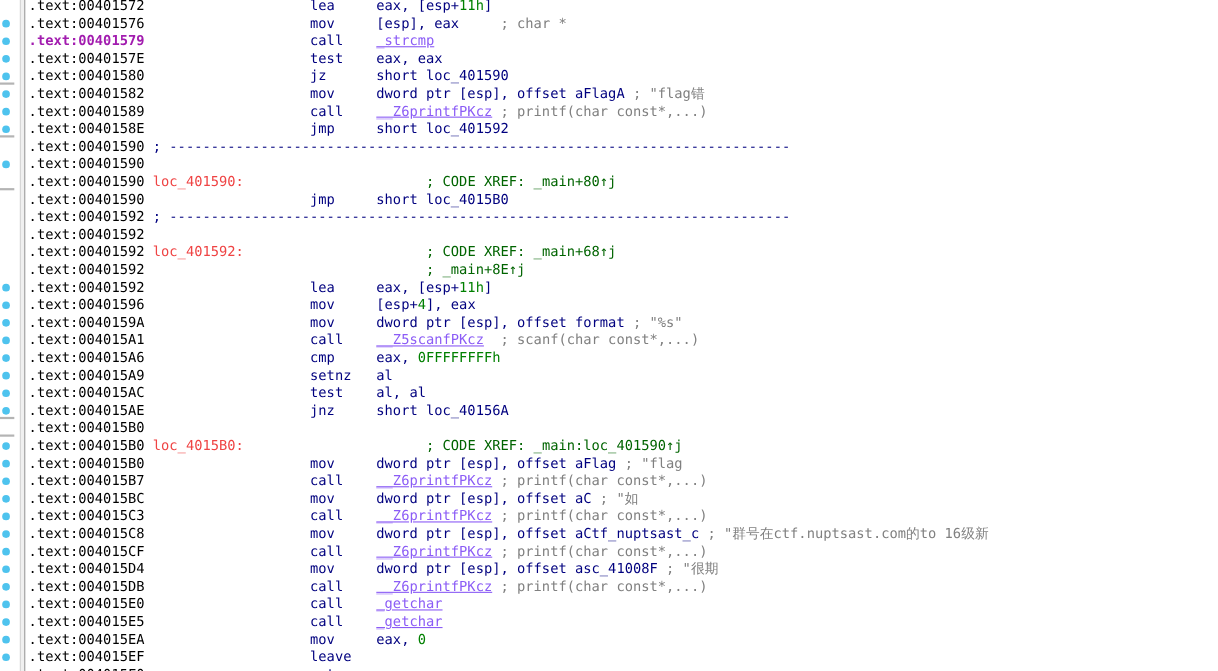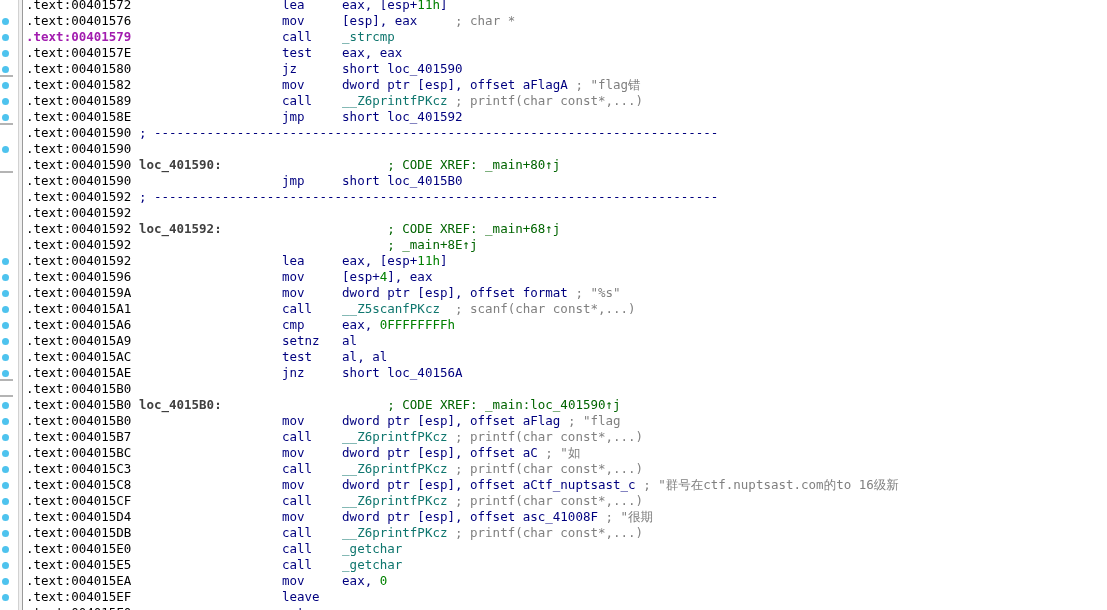--- a/index.html
+++ b/index.html
@@ -80,24 +80,24 @@
   }
   .ln {
     height: 16px;
     line-height: 16px;
     white-space: pre;
   }
 
   
   .c-addr   { color: #000000; }            
   .c-addrhl { color: #a21caf; font-weight: bold; } 
-  .c-label  { color: #404040; font-weight: bold; } 
+  .c-label  { color: #ef4444; font-weight: normal; } 
   .c-instr  { color: #00007f; }            
   .c-op     { color: #00007f; }            
-  .c-name   { color: #0f766e; } 
+  .c-name   { color: #8b5cf6; text-decoration: underline; } 
   .c-num    { color: #008000; }            
   .c-xref   { color: #006400; }            
   .c-cmt    { color: #808080; }            
   .c-dash   { color: #00007f; }            
 </style>
 </head>
 <body>
 
 <div id="disasm-view">
 

